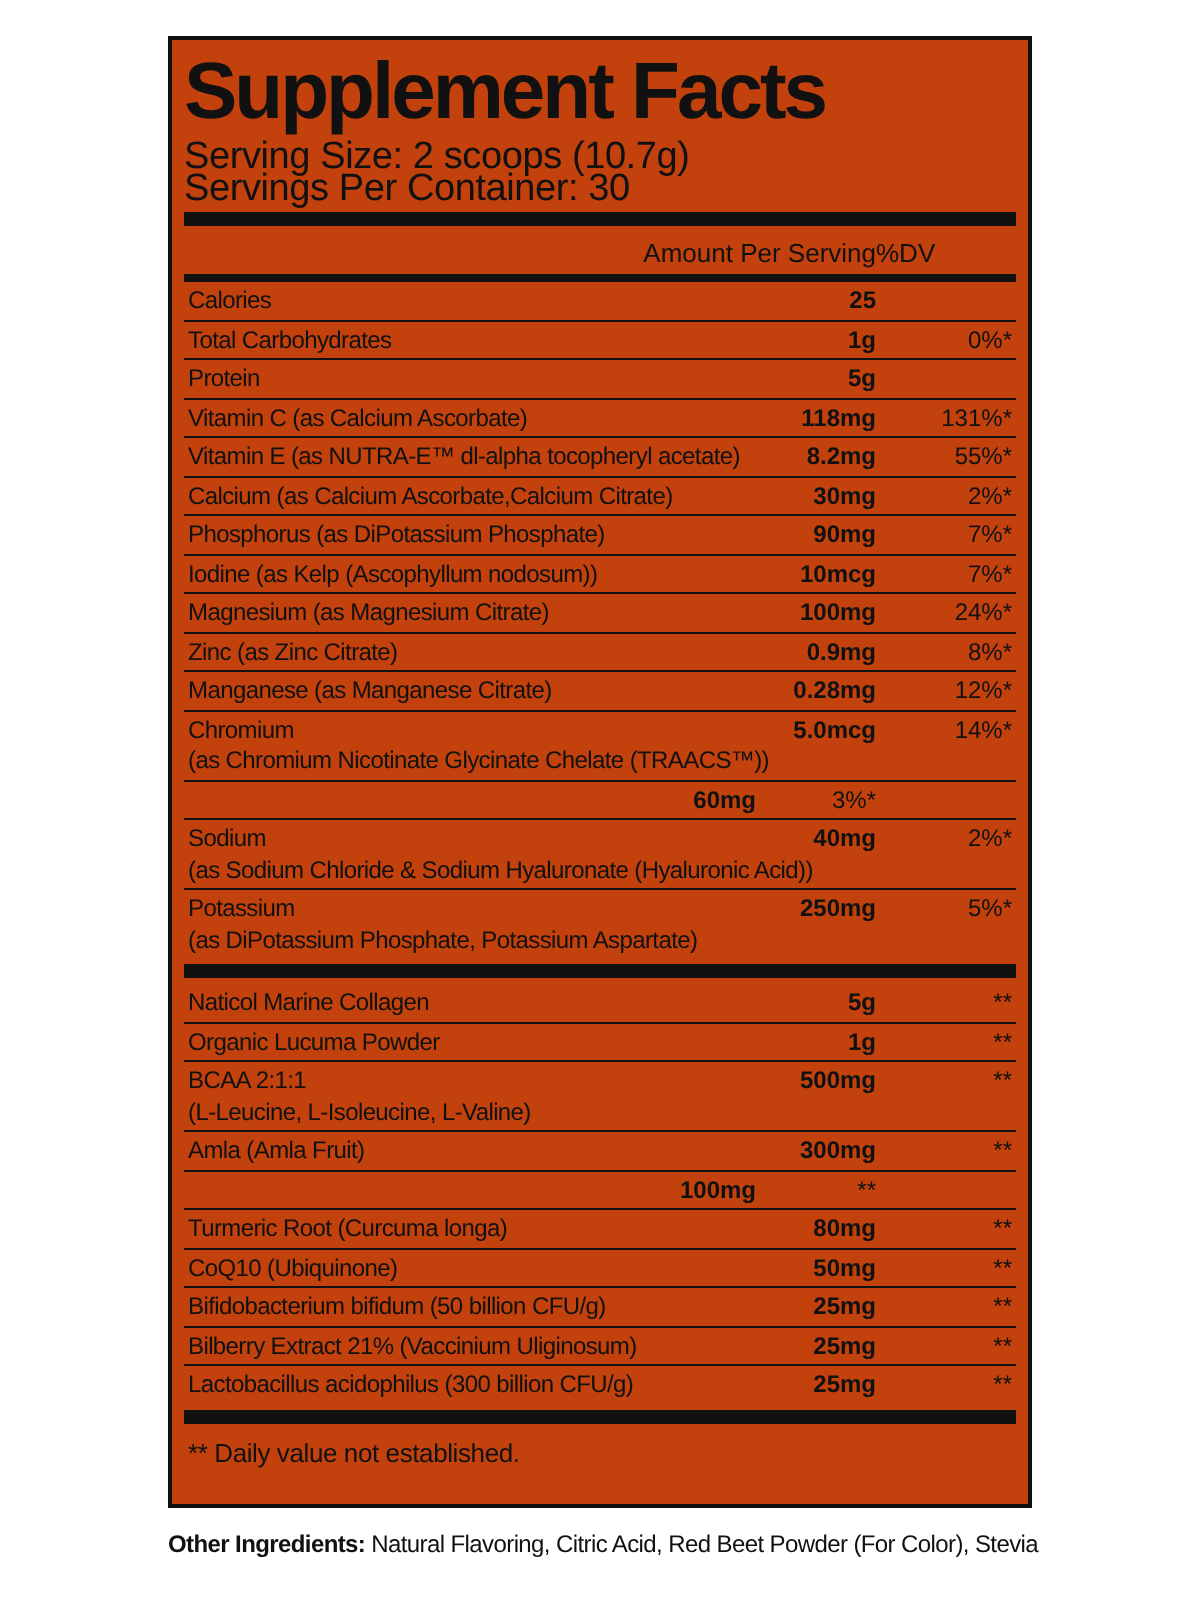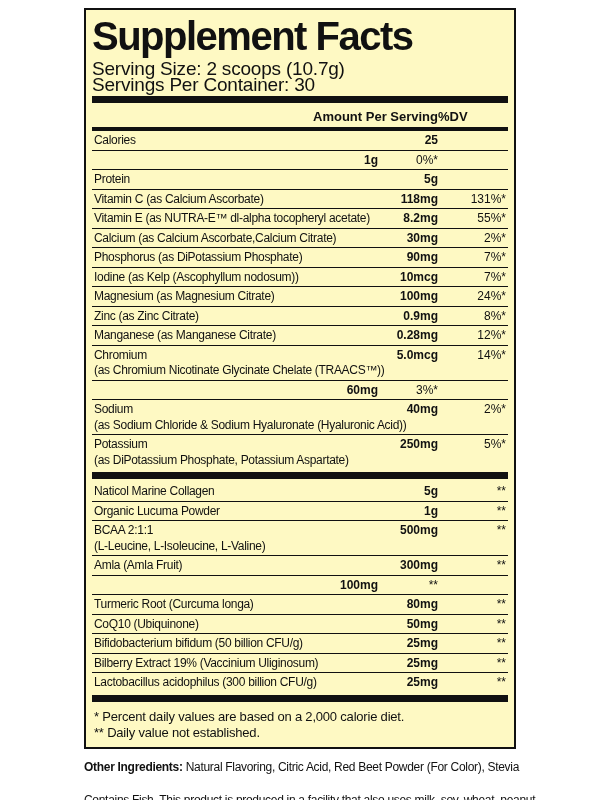--- a/index.html
+++ b/index.html
@@ -5,24 +5,24 @@
   * { box-sizing: border-box; margin: 0; padding: 0; }
   html, body { width: 600px; height: 800px; }
   body {
     background: #ffffff;
     color: #111111;
     font-family: "Liberation Sans", sans-serif;
     overflow: hidden;
   }
   .label-box {
     width: 432px;
-    margin: 8px auto 0;
+    margin: 18px auto 0;
     border: 2px solid #111;
-    padding: 5px 6px 3px;
-    background: #fef9c3;
+    padding: 5px 6px 14px;
+    background: #c2410c;
   }
   .panel-title {
     font-size: 40px;
     font-weight: bold;
     letter-spacing: -1.5px;
     line-height: 1.0;
     margin: 1px 0 5px;
     white-space: nowrap;
   }
   .serving-line {
@@ -30,21 +30,21 @@
     line-height: 16px;
     letter-spacing: -0.2px;
   }
   .bar { background: #111; }
   .bar.thick { height: 7px; margin: 3px 0; }
   .bar.med   { height: 4px; margin: 1px 0 0; }
   .col-hdr {
     display: flex;
     justify-content: flex-end;
     align-items: baseline;
-    font-weight: bold;
+    font-weight: normal;
     font-size: 13px;
     padding: 3px 2px 2px;
   }
   .col-hdr .hdr-dv { width: 68px; text-align: left; }
   .rows .row {
     display: grid;
     grid-template-columns: 1fr 60px 68px;
     font-size: 12px;
     line-height: 15.5px;
     padding: 2px 2px 1px;
@@ -94,20 +94,21 @@
 
   <div class="bar med"></div>
 
   <div class="rows">
       <div class="row">
         <span class="nm">Calories</span>
         <span class="amt">25</span>
         <span class="dv"></span>
       </div>
       <div class="row">
+        <span class="nm">Total Carbohydrates</span>
         <span class="amt">1g</span>
         <span class="dv">0%*</span>
       </div>
       <div class="row">
         <span class="nm">Protein</span>
         <span class="amt">5g</span>
         <span class="dv"></span>
       </div>
       <div class="row">
         <span class="nm">Vitamin C (as Calcium Ascorbate)</span>
@@ -210,35 +211,34 @@
         <span class="nm">CoQ10 (Ubiquinone)</span>
         <span class="amt">50mg</span>
         <span class="dv">**</span>
       </div>
       <div class="row">
         <span class="nm">Bifidobacterium bifidum (50 billion CFU/g)</span>
         <span class="amt">25mg</span>
         <span class="dv">**</span>
       </div>
       <div class="row">
-        <span class="nm">Bilberry Extract 19% (Vaccinium Uliginosum)</span>
+        <span class="nm">Bilberry Extract 21% (Vaccinium Uliginosum)</span>
         <span class="amt">25mg</span>
         <span class="dv">**</span>
       </div>
       <div class="row">
         <span class="nm">Lactobacillus acidophilus (300 billion CFU/g)</span>
         <span class="amt">25mg</span>
         <span class="dv">**</span>
       </div>
     </div>
 
   <div class="bar thick"></div>
 
   <div class="footnotes">
-    <div>* Percent daily values are based on a 2,000 calorie diet.</div>
     <div>** Daily value not established.</div>
   </div>
 </div>
 
 <div class="below-box">
   <p class="other-ing"><b>Other Ingredients:</b><span> Natural Flavoring, Citric Acid, Red Beet Powder (For Color), Stevia</span></p>
   <p class="allergen">Contains Fish. This product is produced in a facility that also uses milk, soy, wheat, peanut, tree nut, egg, shell fish, and fish ingredients.</p>
 </div>
 
 </body></html>

